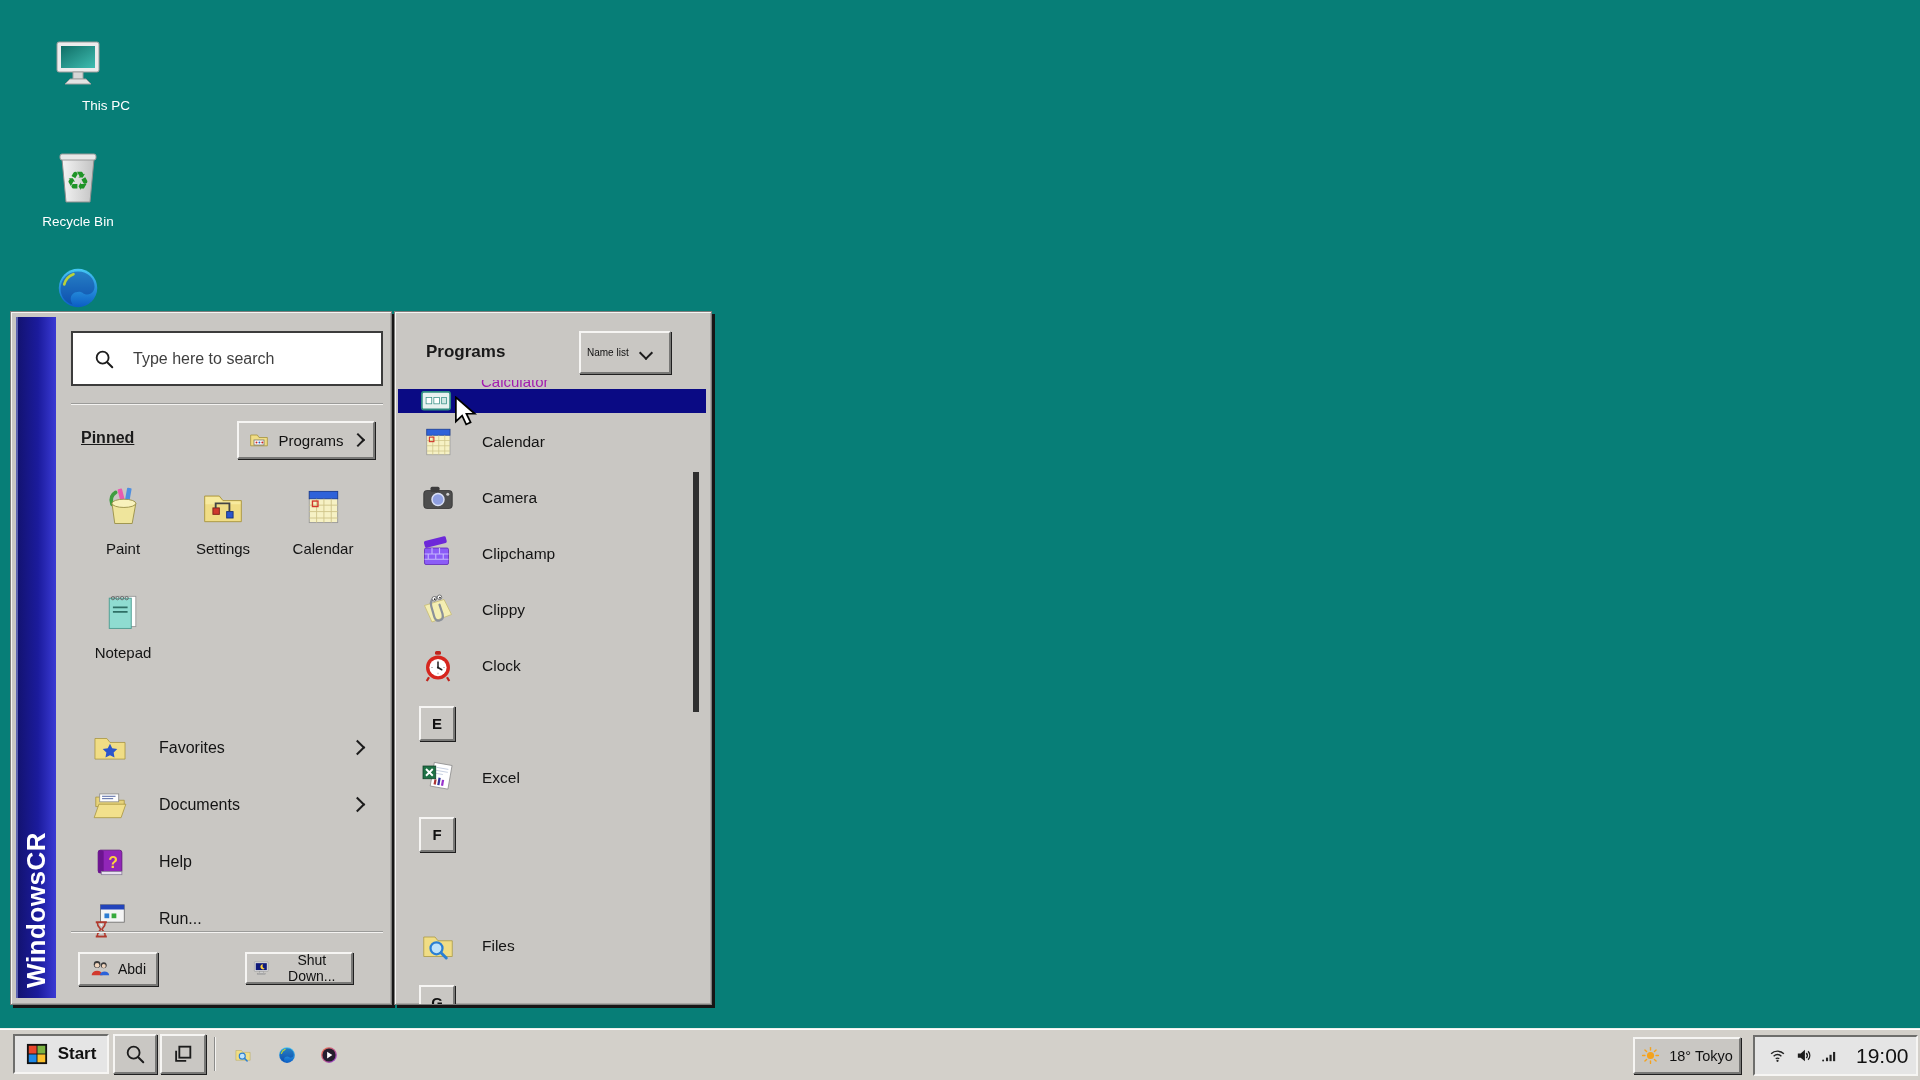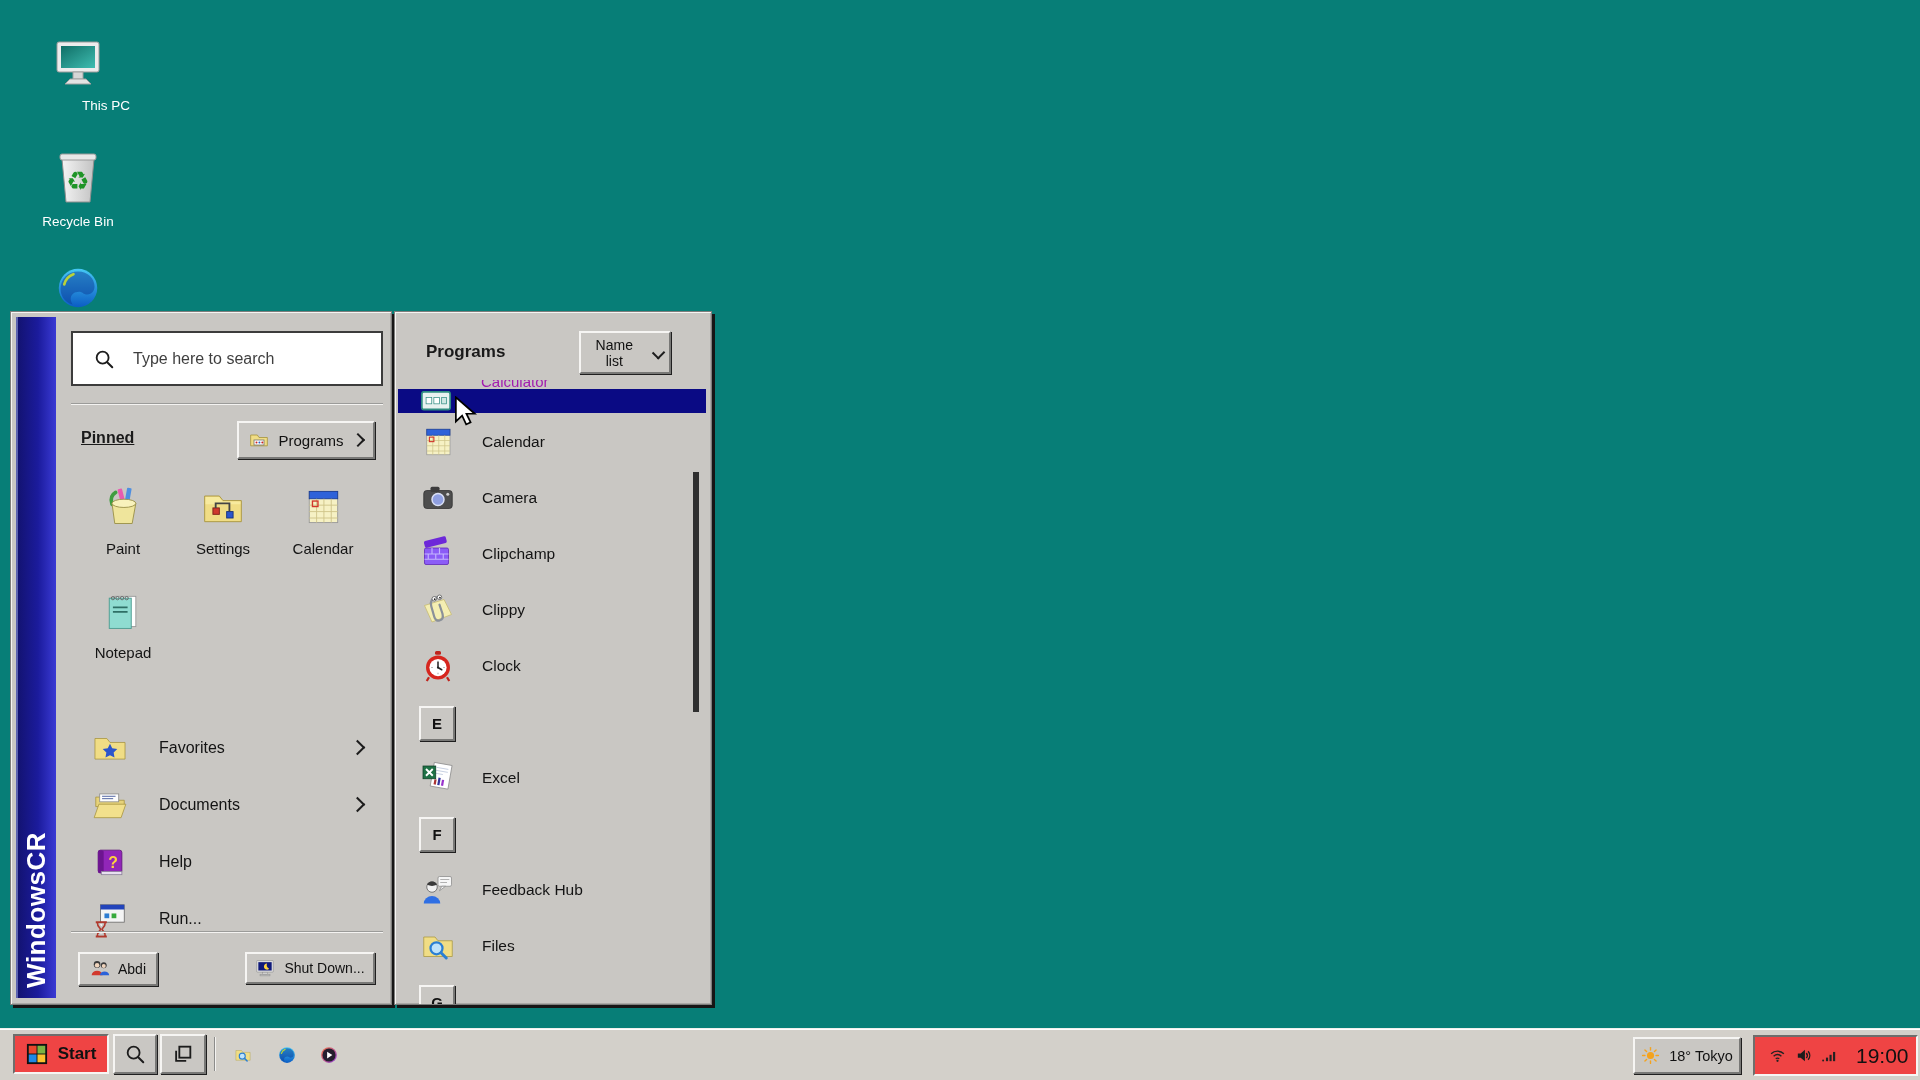--- a/index.html
+++ b/index.html
@@ -10,21 +10,21 @@
   .dicon{position:absolute;width:104px;text-align:center;cursor:default;}
   .dicon svg{display:block;margin:0 auto;}
   .dicon-label{margin-top:8px;color:#ffffff;font-size:13.5px;}
 
   
   .win{position:absolute;background:#c9c7c3;border:1px solid #7e7e7c;
        box-shadow:inset 1px 1px 0 #f6f5f3, inset -1px -1px 0 #a9a8a5, 3px 3px 0 #161616;}
 
   .raised{background:#c9c7c3;border:2px solid;border-color:#f6f5f3 #787876 #787876 #f6f5f3;
           box-shadow:1px 1px 0 #1f1f1f;}
-  .sunken{background:#ef4444;border:2px solid;border-color:#6e6e6c #f6f5f3 #f6f5f3 #6e6e6c;}
+  .sunken{background:#e5e5e5;border:2px solid;border-color:#6e6e6c #f6f5f3 #f6f5f3 #6e6e6c;}
 
   .divider{height:0;border-top:1px solid #9b9b99;border-bottom:1px solid #f4f3f1;}
 
   .chev{display:inline-block;width:8px;height:8px;border-right:2px solid #1c1c1c;border-bottom:2px solid #1c1c1c;}
   .chev-r{transform:rotate(-45deg);}
   .chev-d{transform:rotate(45deg);}
 
   
   #start-menu{left:10px;top:311px;width:380px;height:692px;}
   .banner{position:absolute;left:5px;top:5px;width:40px;height:681px;
@@ -53,29 +53,29 @@
 
   .menu-list{position:absolute;left:60px;top:407px;width:312px;text-align:right;}
   .mrow{height:57px;display:flex;align-items:center;cursor:pointer;}
   .mrow svg{width:38px;height:38px;margin-left:20px;flex:0 0 auto;}
   .mrow .mlabel{margin-left:30px;font-size:16px;color:#141414;}
   .mrow .chev{margin-left:auto;margin-right:20px;width:9px;height:9px;}
 
   .divider2{position:absolute;left:60px;top:619px;width:312px;}
   .user-btn{position:absolute;left:67px;top:640px;width:80px;height:34px;box-sizing:border-box;
           display:flex;align-items:center;justify-content:center;gap:8px;font-size:14px;color:#111;cursor:pointer;}
-  .shutdown-btn{position:absolute;left:234px;top:640px;width:130px;height:32px;box-sizing:border-box;
+  .shutdown-btn{position:absolute;left:234px;top:640px;width:108px;height:32px;box-sizing:border-box;
           display:flex;align-items:center;justify-content:center;gap:9px;font-size:14px;color:#111;cursor:pointer;}
   .user-btn svg,.shutdown-btn svg{width:20px;height:20px;}
 
   
   #programs-panel{left:394px;top:311px;width:316px;height:692px;overflow:hidden;}
   .pp-title{position:absolute;left:31px;top:30px;font-size:17px;font-weight:700;color:#1a1a1a;}
   .pp-dropdown{position:absolute;left:184px;top:19px;width:92px;height:43px;box-sizing:border-box;
-          display:flex;align-items:center;justify-content:center;gap:12px;font-size:14px;color:#111;cursor:pointer;}
+          display:flex;align-items:center;gap:12px;font-size:10px;color:#111;cursor:pointer;}
 
   .sel-band{position:absolute;left:3px;right:5px;top:77px;height:24px;background:#0a0a84;cursor:pointer;}
   .cuticon{position:absolute;left:24px;top:79px;width:34px;height:20px;}
   .cutlabel-wrap{position:absolute;left:86px;top:68px;height:11px;overflow:hidden;}
   .cutlabel-wrap span{display:block;margin-top:-7px;color:#a21caf;font-size:15px;}
 
   .prow{position:absolute;left:3px;right:5px;height:56px;display:flex;align-items:center;
         padding-left:22px;box-sizing:border-box;cursor:pointer;}
   .prow svg{width:36px;height:36px;flex:0 0 auto;}
   .prow .plabel{margin-left:26px;font-size:15.5px;color:#141414;}
@@ -509,26 +509,20 @@
       <svg>
           <use href="#i-excel"></use>
         </svg>
       <span class="plabel">Excel</span>
     </div>
 
     <button class="raised letter-btn" style="top:505px;">
       <span>F</span>
     </button>
 
-    <div class="prow" style="top:550px;">
-      <svg>
-          <use href="#i-feedback"></use>
-        </svg>
-      <span class="plabel">Feedback Hub</span>
-    </div>
     <div class="prow" style="top:606px;">
       <svg>
           <use href="#i-files"></use>
         </svg>
       <span class="plabel">Files</span>
     </div>
 
     <button class="raised letter-btn" style="top:673px;">
       <span>G</span>
     </button>

